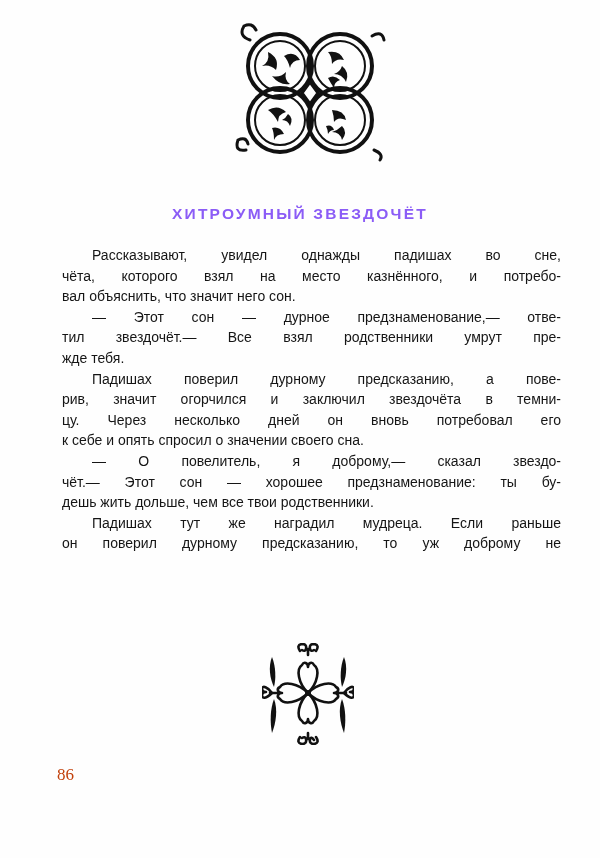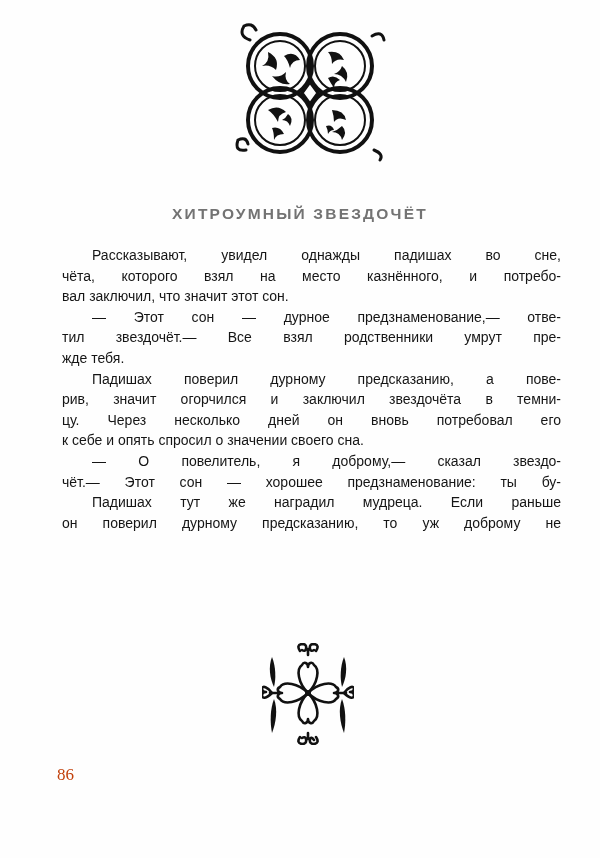--- a/index.html
+++ b/index.html
@@ -31,21 +31,21 @@
     .title {
       position: absolute;
       left: 0;
       width: 600px;
       top: 205px;
       text-align: center;
       font-family: "Liberation Sans", "DejaVu Sans", sans-serif;
       font-weight: bold;
       font-size: 15.5px;
       letter-spacing: 2.2px;
-      color: #737373;
+      color: #8b5cf6;
     }
     .body-text {
       position: absolute;
       left: 62px;
       top: 245px;
       width: 499px;
       font-family: "Liberation Sans", "DejaVu Sans", sans-serif;
       font-size: 14px;
       line-height: 20.6px;
       color: #151515;
@@ -123,33 +123,34 @@
       </g>
     </svg>
   </div>
 
   <div class="title">ХИТРОУМНЫЙ ЗВЕЗДОЧЁТ</div>
 
   <div class="body-text">
 
     <span class="line indent">Рассказывают, увидел однажды падишах во сне,</span>
     <span class="line">чёта, которого взял на место казнённого, и потребо-</span>
-    <span class="line last">вал заключил, что значит этот сон.</span>
+    <span class="line last">вал объяснить, что значит него сон.</span>
 
     <span class="line indent">— Этот сон — дурное предзнаменование,— отве-</span>
     <span class="line">тил звездочёт.— Все взял родственники умрут пре-</span>
     <span class="line last">жде тебя.</span>
 
     <span class="line indent">Падишах поверил дурному предсказанию, а пове-</span>
     <span class="line">рив, значит огорчился и заключил звездочёта в темни-</span>
     <span class="line">цу. Через несколько дней он вновь потребовал его</span>
     <span class="line last">к себе и опять спросил о значении своего сна.</span>
 
     <span class="line indent">— О повелитель, я доброму,— сказал звездо-</span>
     <span class="line">чёт.— Этот сон — хорошее предзнаменование: ты бу-</span>
+    <span class="line last">дешь жить дольше, чем все твои родственники.</span>
 
     <span class="line indent">Падишах тут же наградил мудреца. Если раньше</span>
     <span class="line">он поверил дурному предсказанию, то уж доброму не</span>
   </div>
 
   <div class="ornament-bottom">
     <svg viewBox="0 0 92 102" width="92" height="102" xmlns="http://www.w3.org/2000/svg">
       <g fill="none" stroke="#111" stroke-width="2.6" stroke-linecap="round" stroke-linejoin="round">
 
         <path d="M46 50 C36 40 34 26 40 22 C42 18 46 20 46 24 C46 20 50 18 52 22 C58 26 56 40 46 50 Z"></path>

